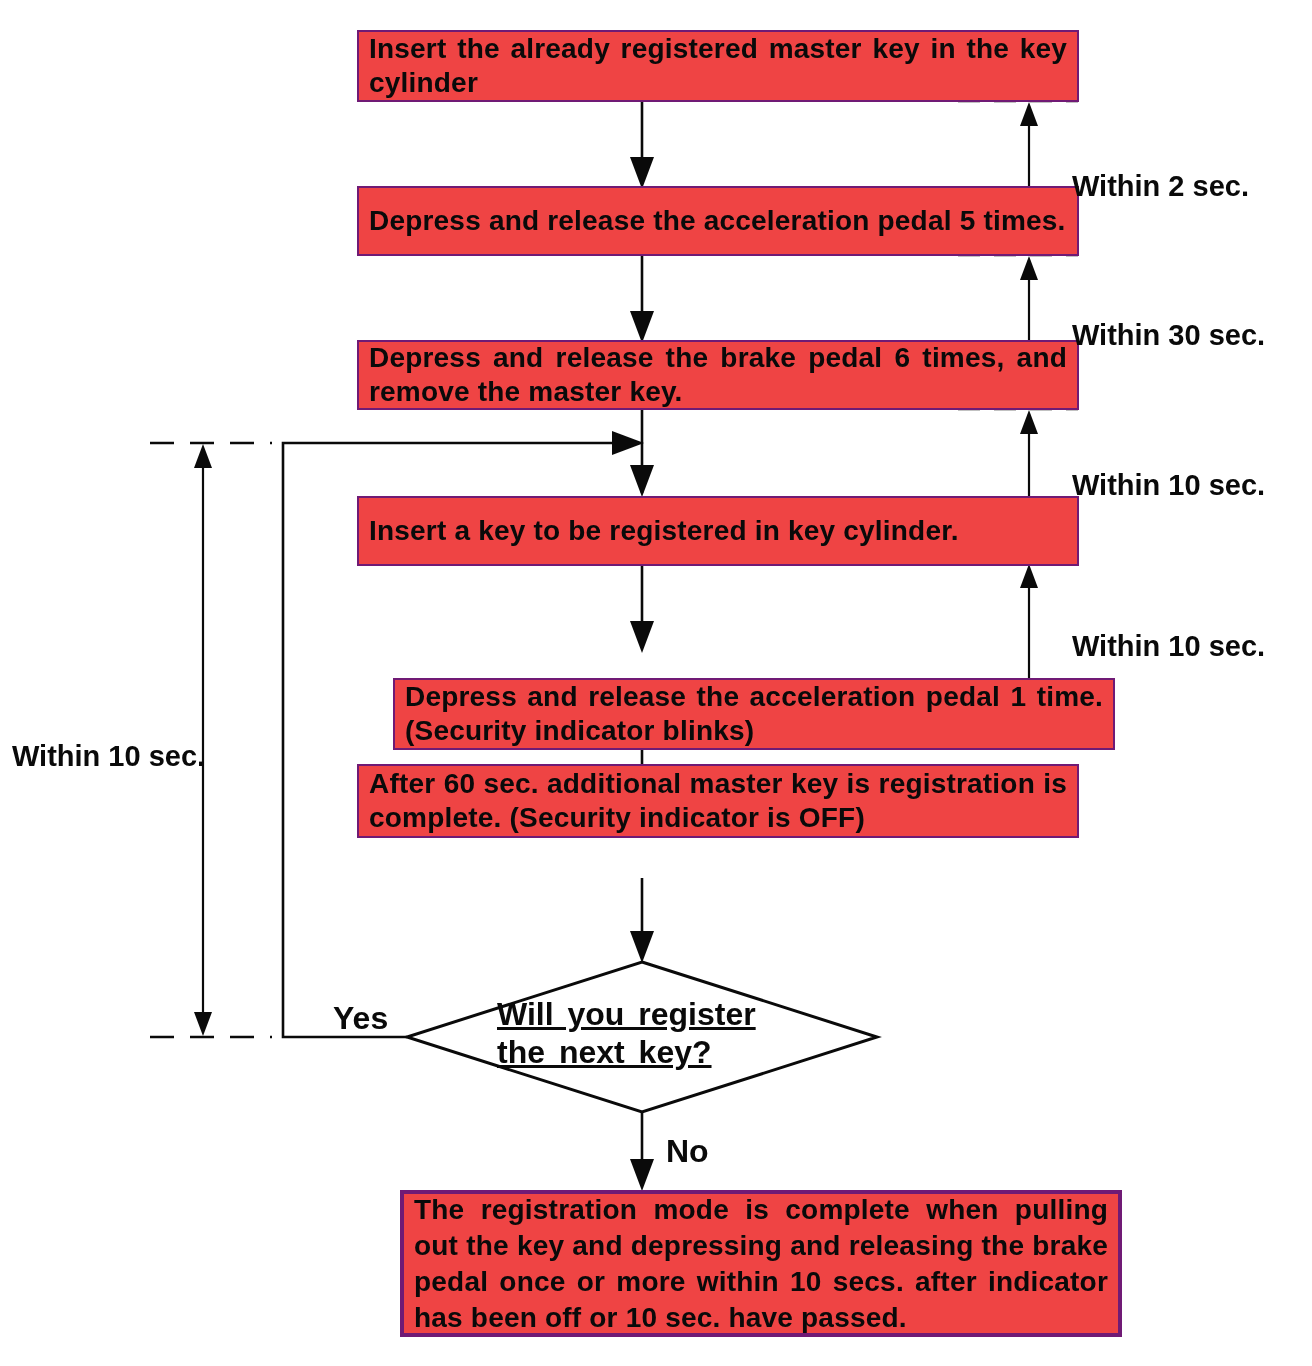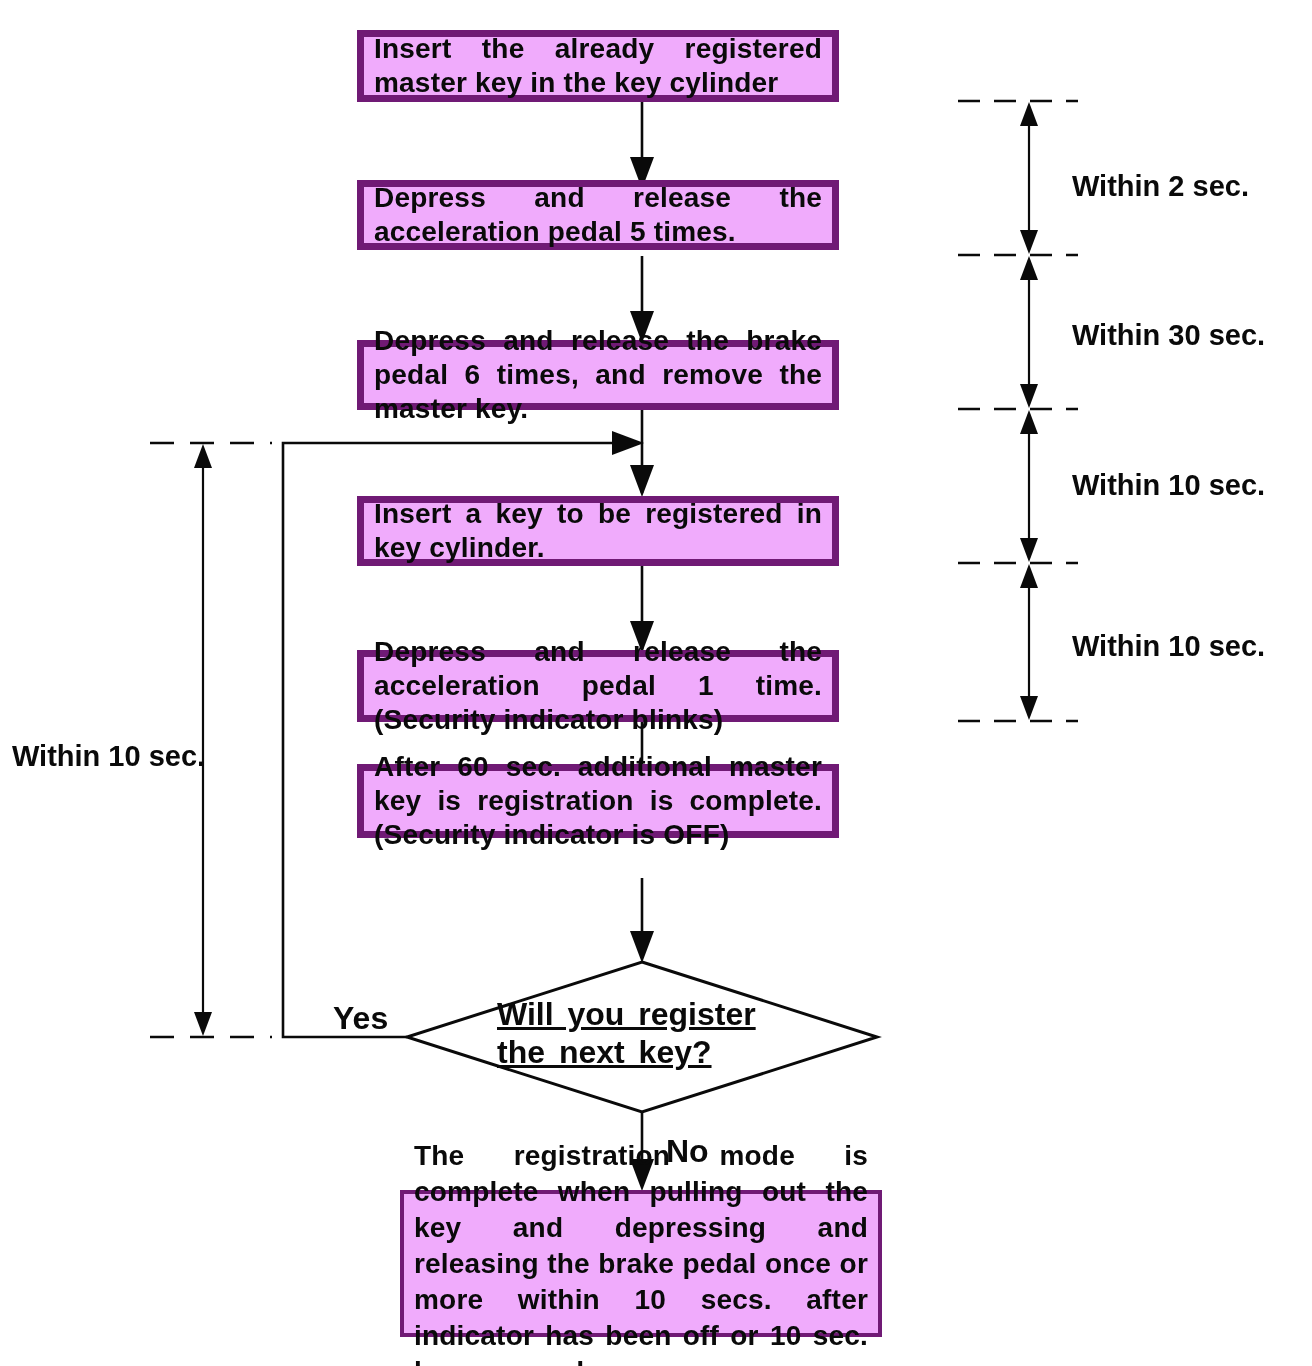--- a/index.html
+++ b/index.html
@@ -19,24 +19,24 @@
   #wires {
     position: absolute;
     left: 0;
     top: 0;
     width: 1312px;
     height: 1366px;
   }
   .box {
     position: absolute;
     left: 357px;
-    width: 482px;
+    width: 722px;
     box-sizing: border-box;
-    border: 7px solid #701a75;
-    background: #f0abfc;
+    border: 2px solid #701a75;
+    background: #ef4444;
     display: flex;
     align-items: center;
   }
   .box p {
     margin: 0;
     width: 100%;
     padding: 0 10px;
     font-size: 28px;
     line-height: 34px;
     font-weight: 700;
@@ -139,33 +139,33 @@
       <polygon points="1029,562 1020,538 1038,538"></polygon>
       <polygon points="1029,564 1020,588 1038,588"></polygon>
       <polygon points="1029,720 1020,696 1038,696"></polygon>
     </g>
   </svg>
 
   <div class="box" style="top:30px; height:72px;">
     <p>Insert the already registered master key in the key cylinder</p>
   </div>
 
-  <div class="box" style="top:180px; height:70px;">
+  <div class="box" style="top:186px; height:70px;">
     <p>Depress and release the acceleration pedal 5 times.</p>
   </div>
 
   <div class="box" style="top:340px; height:70px;">
     <p>Depress and release the brake pedal 6 times, and remove the master key.</p>
   </div>
 
   <div class="box" style="top:496px; height:70px;">
     <p>Insert a key to be registered in key cylinder.</p>
   </div>
 
-  <div class="box" style="top:650px; height:72px;">
+  <div class="box" style="top:678px; height:72px;margin-left:36px;">
     <p>Depress and release the acceleration pedal 1 time. (Security indicator blinks)</p>
   </div>
 
   <div class="box" style="top:764px; height:74px;align-items:center;">
     <p>After 60 sec. additional master key is registration is complete. (Security indicator is OFF)</p>
   </div>
 
   <div class="diamond-text">Will you register the next key?</div>
 
   <div class="blabel" style="left:333px; top:1000px;">Yes</div>

